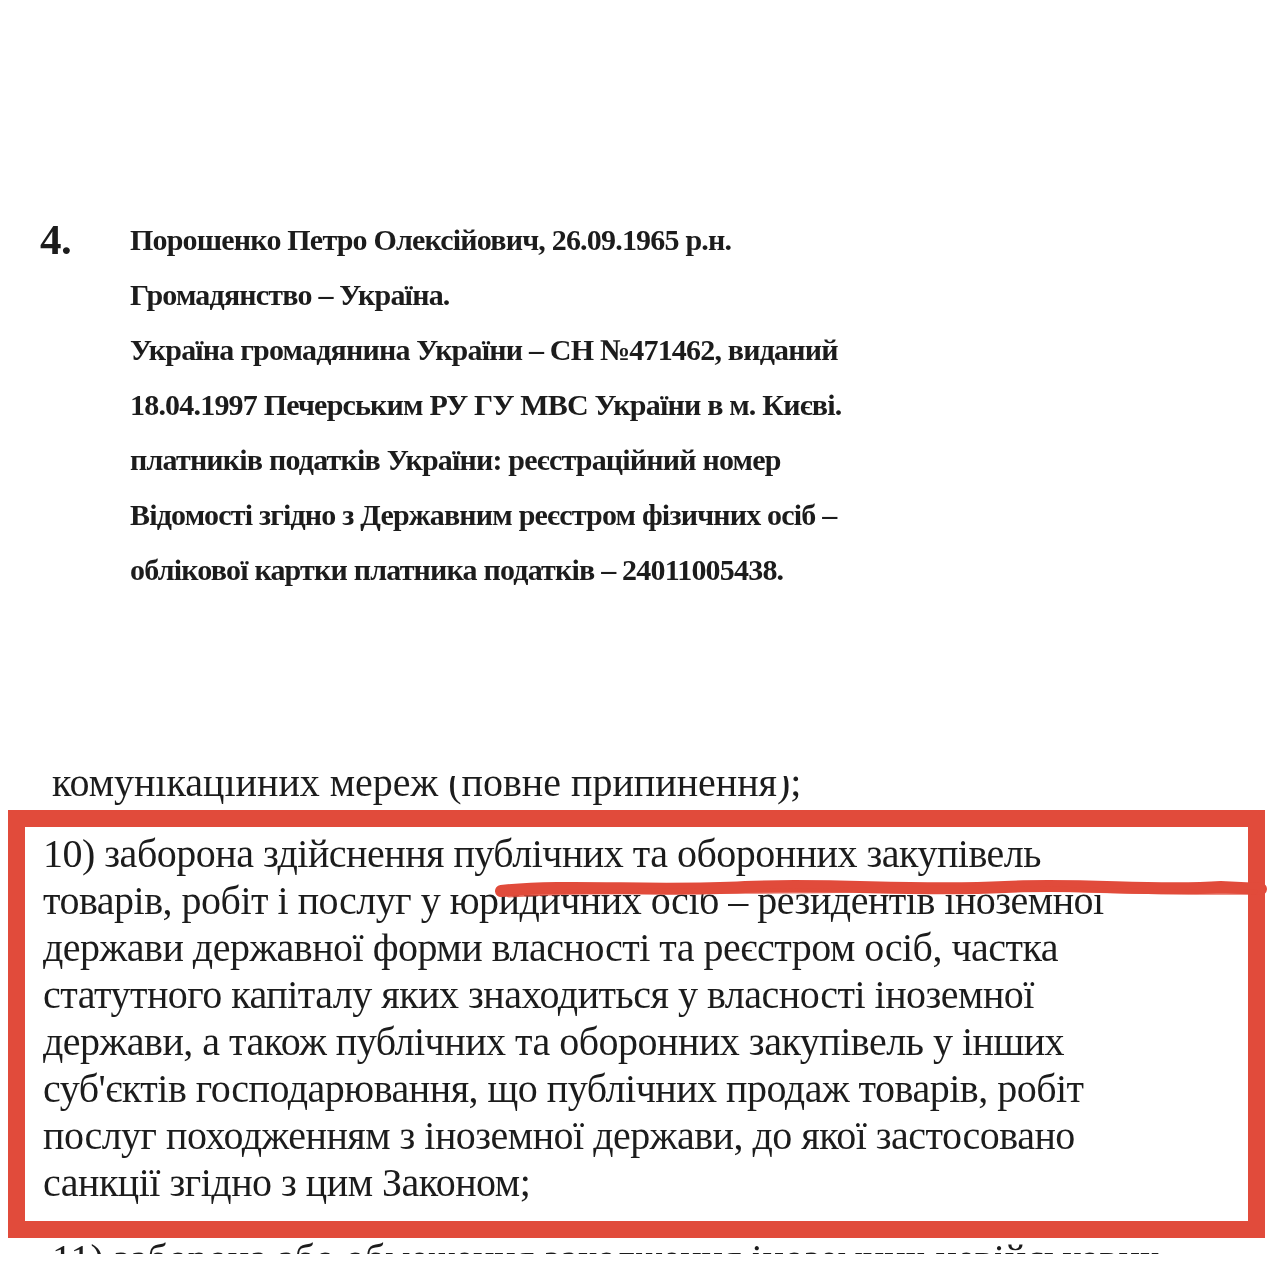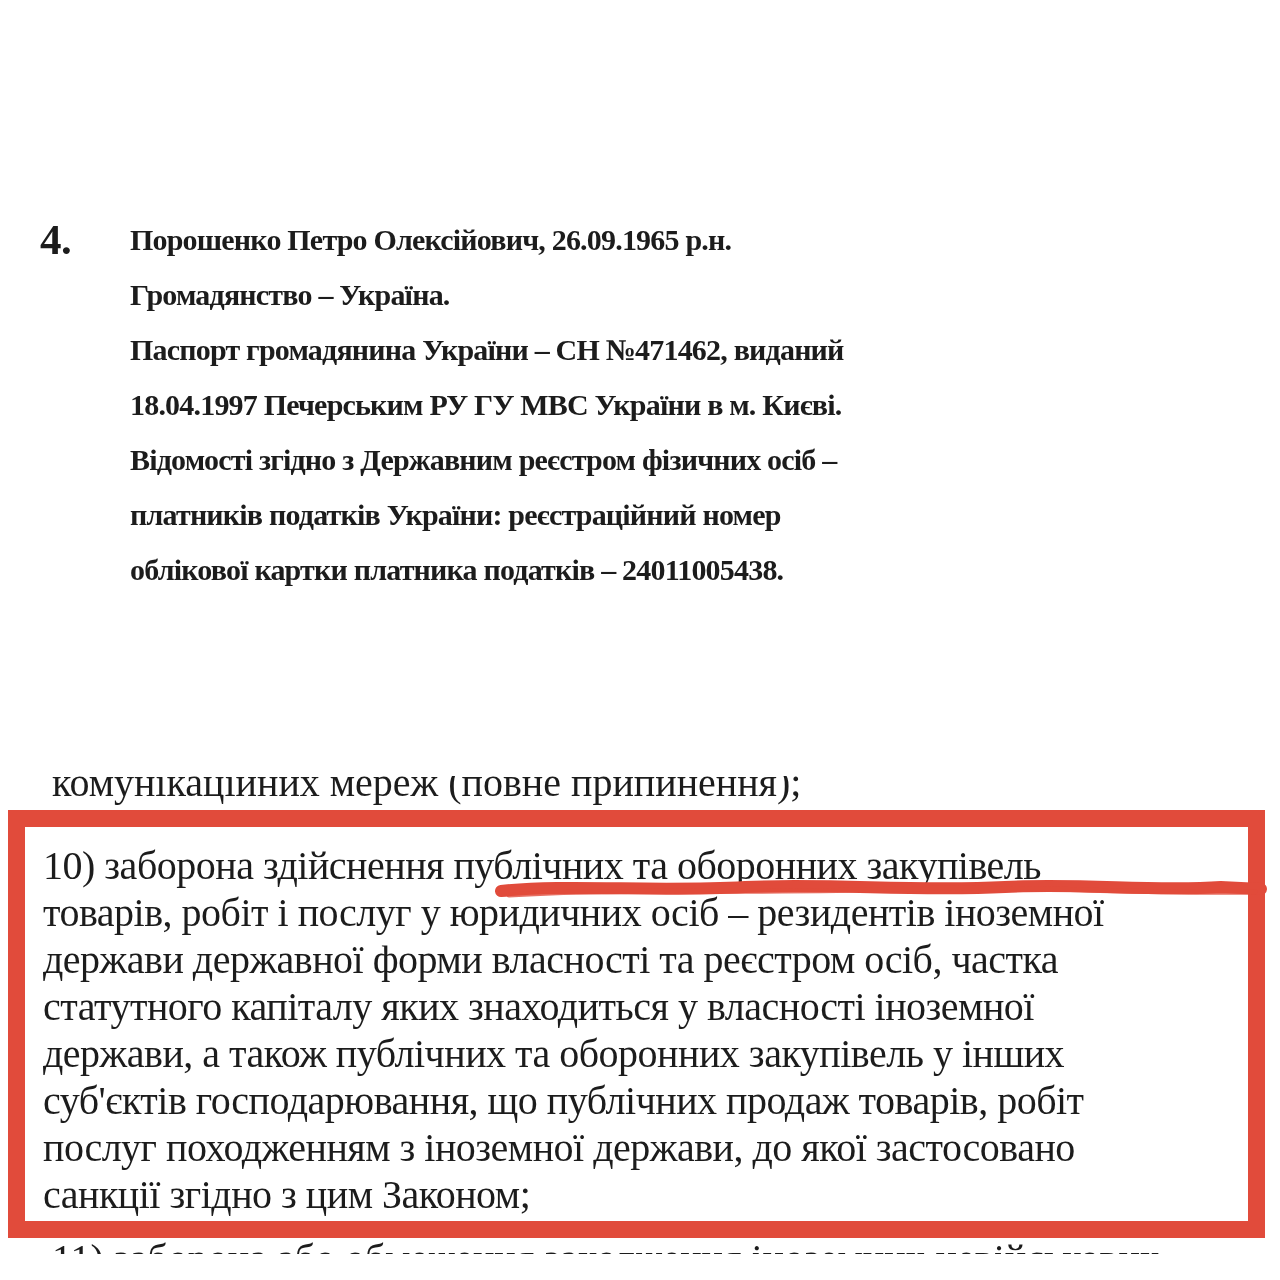--- a/index.html
+++ b/index.html
@@ -61,21 +61,21 @@
   
   .red-box {
     position: absolute;
     left: 8px;
     top: 810px;
     width: 1257px;
     height: 428px;
     box-sizing: border-box;
     border: 17px solid #e14b3b;
     background: #ffffff;
-    padding: 15px 0 0 18px;
+    padding: 3px 0 0 18px;
     overflow: hidden;
   }
   .box-line {
     font-size: 40px;
     line-height: 47px;
     letter-spacing: -0.5px;
     white-space: nowrap;
   }
 
   
@@ -107,24 +107,24 @@
 </head>
 <body>
 
 <div class="page">
 
   <div class="item-number">4.</div>
 
   <div class="top-lines">
     <div class="top-line">Порошенко Петро Олексійович, 26.09.1965 р.н.</div>
     <div class="top-line">Громадянство – Україна.</div>
-    <div class="top-line">Паспорт громадянина України – СН №471462, виданий</div>
+    <div class="top-line">Україна громадянина України – СН №471462, виданий</div>
     <div class="top-line">18.04.1997 Печерським РУ ГУ МВС України в м. Києві.</div>
+    <div class="top-line">платників податків України: реєстраційний номер</div>
     <div class="top-line">Відомості згідно з Державним реєстром фізичних осіб –</div>
-    <div class="top-line">платників податків України: реєстраційний номер</div>
     <div class="top-line">облікової картки платника податків – 24011005438.</div>
   </div>
 
   <div class="clip-top">
     <span>комунікаційних мереж (повне припинення);</span>
   </div>
 
   <div class="red-box">
     <div class="box-line">10) заборона здійснення публічних та оборонних закупівель</div>
     <div class="box-line">товарів, робіт і послуг у юридичних осіб – резидентів іноземної</div>

